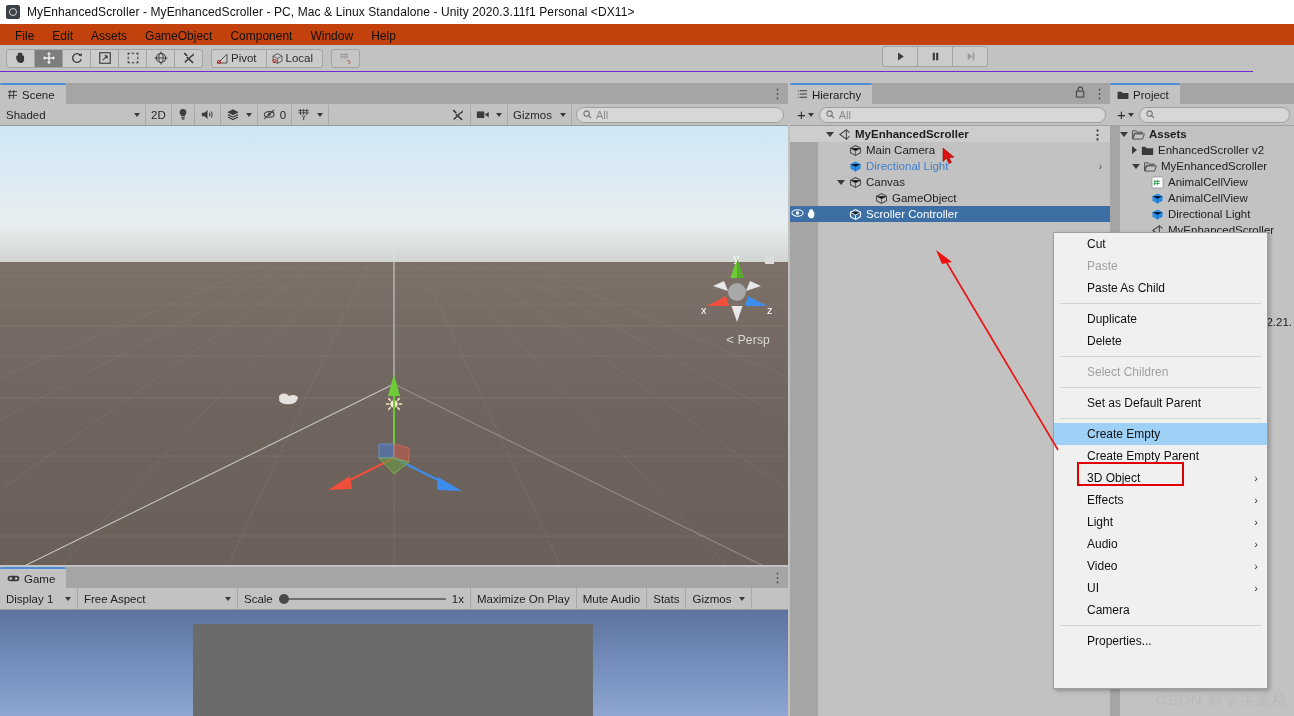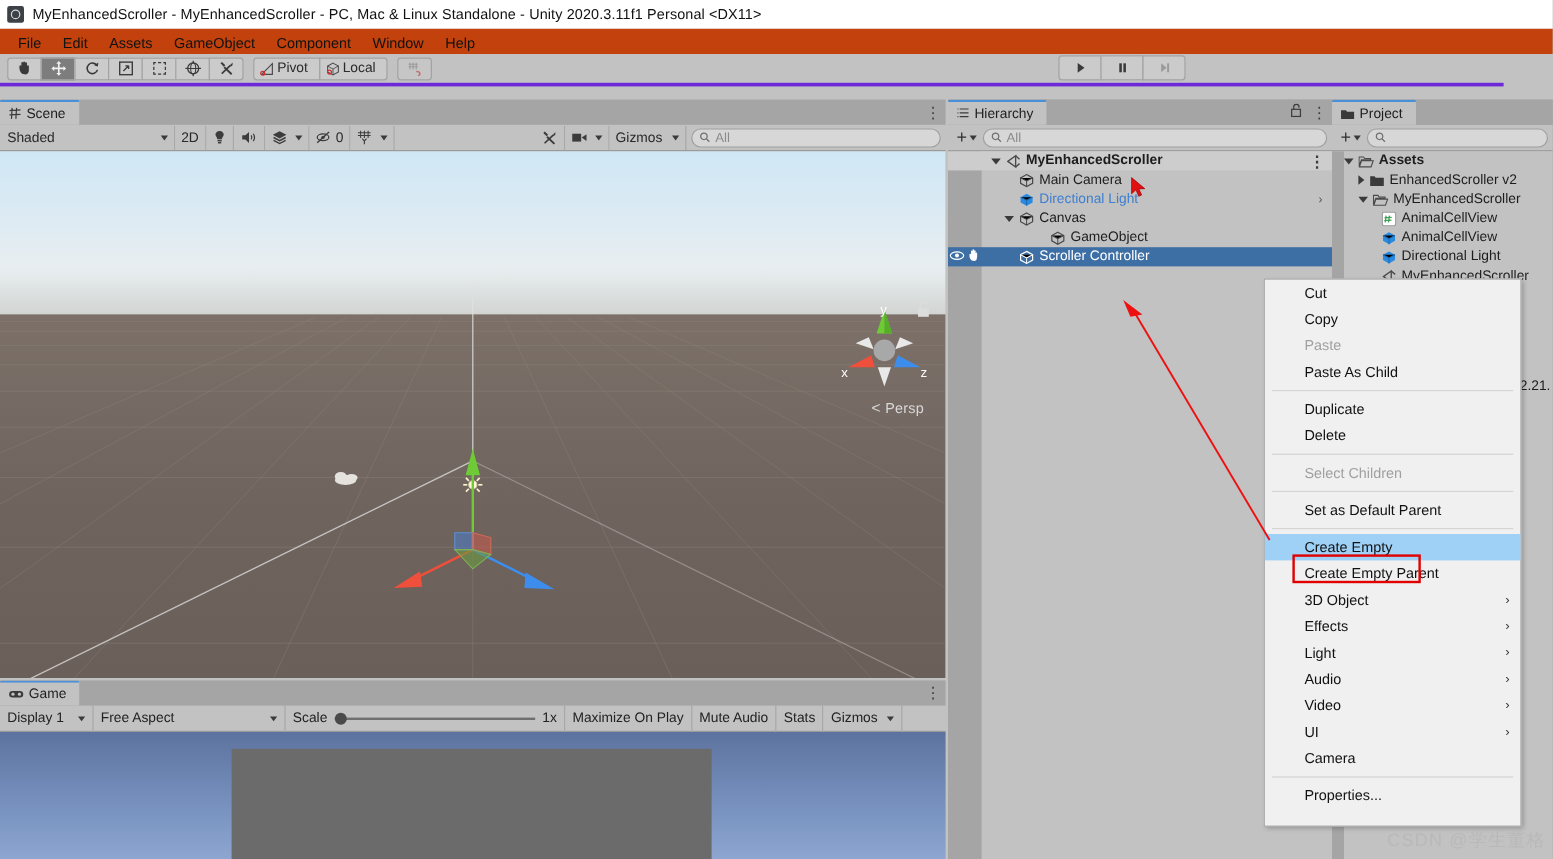--- a/index.html
+++ b/index.html
@@ -34,21 +34,21 @@
     position: absolute; left: 0; top: 24px; width: 1294px; height: 21px;
     background: #c2410c; display: flex; align-items: flex-end; padding-left: 6px;
   }
   .menubar-item {
     font-size: 12px; color: #111; padding: 2px 9px; cursor: default; white-space: nowrap;
   }
 
   
   .toolbar {
     position: absolute; left: 0; top: 45px; width: 1253px; height: 27px;
-    background: #c2c2c2; border-bottom: 3px solid #6d28d9;
+    background: #c2c2c2; border-bottom: 1px solid #6d28d9;
     display: flex; align-items: center; padding-left: 6px;
   }
   .tb-group { display: flex; align-items: center; }
   .tb-btn {
     height: 19px; min-width: 29px; background: #cbcbcb;
     border: 1px solid #a3a3a3; margin-right: -1px;
     display: flex; align-items: center; justify-content: center;
     color: #393939; font-size: 11px; cursor: default; position: relative;
   }
   .tb-btn.first { border-radius: 3px 0 0 3px; }
@@ -836,21 +836,20 @@
     </div>
   </div>
 
   <svg class="anno">
     <line x1="1058" y1="450" x2="944" y2="258" stroke="#ee1111" stroke-width="1.6"></line>
     <path d="M936 250 L952 262 L942 264 Z" fill="#ee1111"></path>
   </svg>
 
   <div id="context-menu">
     <div class="cm-item">Cut</div>
-    <div class="cm-item">Copy</div>
     <div class="cm-item disabled">Paste</div>
     <div class="cm-item">Paste As Child</div>
     <div class="cm-sep"></div>
     <div class="cm-item">Duplicate</div>
     <div class="cm-item">Delete</div>
     <div class="cm-sep"></div>
     <div class="cm-item disabled">Select Children</div>
     <div class="cm-sep"></div>
     <div class="cm-item">Set as Default Parent</div>
     <div class="cm-sep"></div>

